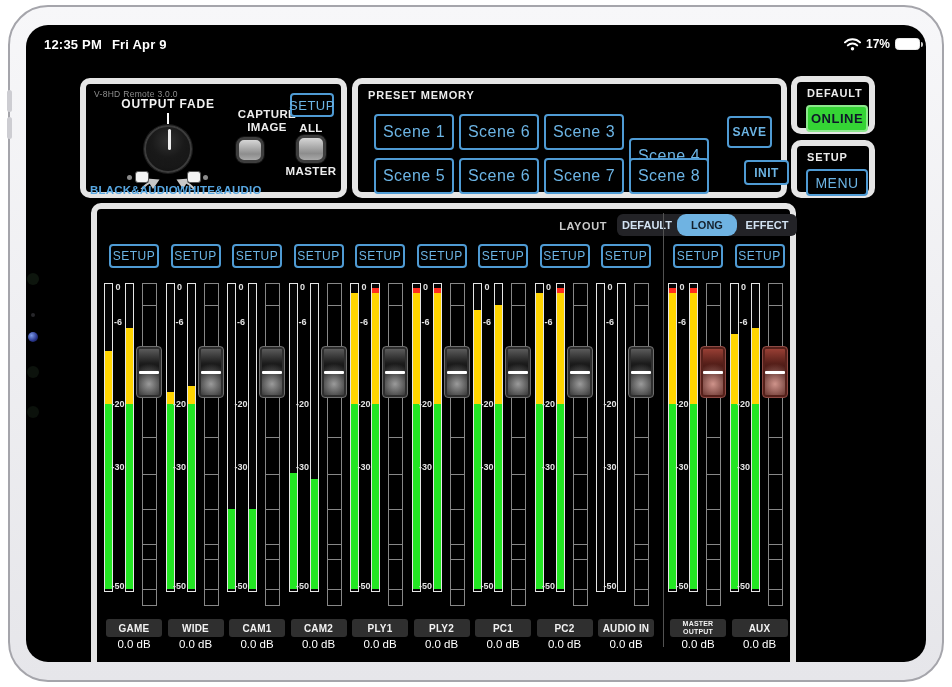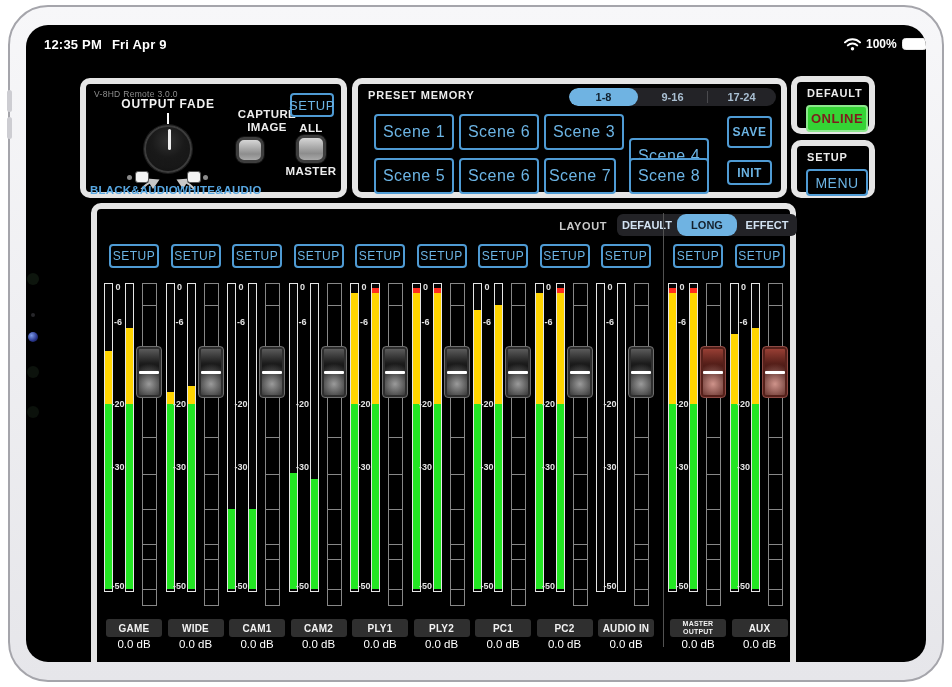--- a/index.html
+++ b/index.html
@@ -51,21 +51,21 @@
   .panel-title{position:absolute;left:10px;top:5px;font-size:11px;font-weight:700;color:#ececec;letter-spacing:.8px;}
   .seg{position:absolute;display:flex;background:#232327;border-radius:9px;overflow:hidden;}
   .seg .tab{flex:1;display:flex;align-items:center;justify-content:center;font-size:11px;font-weight:700;
     color:#a9bfd2;position:relative;}
   .seg .tab.active{background:#6fb3e2;border-radius:9px;color:#11202d;}
   .seg .tab.sep:before{content:"";position:absolute;left:0;top:3px;bottom:3px;width:1px;background:#4a4a4e;}
   .scene-btn{font-size:16px;}
   .small-btn{font-size:12px;font-weight:700;}
 
   
-  .online-btn{position:absolute;background:#35d435;border:2px solid #8ce88c;border-radius:4px;color:#7f1d1d;
+  .online-btn{position:absolute;background:#35d435;border:2px solid #8ce88c;border-radius:4px;color:#0f172a;
     display:flex;align-items:center;justify-content:center;font-size:13px;font-weight:700;letter-spacing:.5px;}
 
   
   .layout-lbl{position:absolute;left:430px;top:11px;width:80px;text-align:right;color:#c9c9c9;
     font-size:11px;font-weight:700;letter-spacing:.6px;}
   .mix-divider{position:absolute;left:566px;top:4px;width:1px;height:434px;background:#525252;}
   .strip{position:absolute;top:0;width:62px;height:444px;}
   .bar{position:absolute;top:74px;width:9px;height:309px;border:1px solid #e6e6e6;background:#040404;}
   .bar .fill{position:absolute;left:0;width:7px;}
   .f-g{background:#23e623;}
@@ -117,21 +117,21 @@
       <div class="statusbar">
         <div class="sb-left">
           <span>12:35 PM</span><span>Fri Apr 9</span>
         </div>
         <div class="sb-right">
           <svg width="17" height="13" viewBox="0 0 17 13">
             <path d="M1 4.4 A10.5 10.5 0 0 1 16 4.4" fill="none" stroke="#fff" stroke-width="2" stroke-linecap="round"></path>
             <path d="M3.8 7.4 A6.6 6.6 0 0 1 13.2 7.4" fill="none" stroke="#fff" stroke-width="2" stroke-linecap="round"></path>
             <circle cx="8.5" cy="10.8" r="1.7" fill="#fff"></circle>
           </svg>
-          <span class="pct">100%</span>
+          <span class="pct">17%</span>
           <span class="batt"></span>
         </div>
       </div>
 
       <div class="panel" style="left:48px;top:50px;width:267px;height:120px;">
         <div class="version">V-8HD Remote 3.0.0</div>
         <div class="fade-title">OUTPUT FADE</div>
         <svg class="knob-svg" width="80" height="80" viewBox="0 0 80 80">
           <path d="M25.2 71.7 A35 35 0 1 0 54.8 71.7" fill="none" stroke="#c8c8c8" stroke-width="2"></path>
           <polygon points="25,80 18.5,69.5 31.5,70.5" fill="#c8c8c8"></polygon>
@@ -153,37 +153,32 @@
         <div class="gray-key" style="left:150px;top:53px;width:28px;height:26px;"></div>
 
         <div class="blue-btn" style="left:204px;top:9px;width:44px;height:24px;font-size:13px;">SETUP</div>
         <div class="mini-lbl" style="left:195px;top:38px;">ALL</div>
         <div class="gray-key" style="left:210px;top:51px;width:30px;height:28px;"></div>
         <div class="mini-lbl" style="left:195px;top:81px;">MASTER</div>
       </div>
 
       <div class="panel" style="left:320px;top:50px;width:435px;height:120px;">
         <div class="panel-title">PRESET MEMORY</div>
-        <div class="seg" style="left:211px;top:4px;width:207px;height:18px;" id="preset-tabs">
-            <div class="tab active">1-8</div>
-            <div class="tab">9-16</div>
-            <div class="tab sep">17-24</div>
-          </div>
         <div id="scene-buttons">
             <div class="blue-btn scene-btn" style="left: 16px; top: 30px; width: 80px; height: 36px;">Scene 1</div>
             <div class="blue-btn scene-btn" style="left: 101px; top: 30px; width: 80px; height: 36px;">Scene 6</div>
             <div class="blue-btn scene-btn" style="left: 186px; top: 30px; width: 80px; height: 36px;">Scene 3</div>
             <div class="blue-btn scene-btn" style="left: 271px; top: 30px; width: 80px; height: 36px; margin-top: 24px;">Scene 4</div>
             <div class="blue-btn scene-btn" style="left: 16px; top: 74px; width: 80px; height: 36px;">Scene 5</div>
             <div class="blue-btn scene-btn" style="left: 101px; top: 74px; width: 80px; height: 36px;">Scene 6</div>
-            <div class="blue-btn scene-btn" style="left: 186px; top: 74px; width: 72px; height: 36px;">Scene 7</div>
+            <div class="blue-btn scene-btn" style="left: 186px; top: 74px; width: 80px; height: 36px;">Scene 7</div>
             <div class="blue-btn scene-btn" style="left: 271px; top: 74px; width: 80px; height: 36px;">Scene 8</div>
           </div>
         <div class="blue-btn small-btn" style="left:369px;top:32px;width:45px;height:32px;">SAVE</div>
-        <div class="blue-btn small-btn" style="left:369px;top:76px;width:45px;height:25px;">INIT</div>
+        <div class="blue-btn small-btn" style="left:386px;top:76px;width:45px;height:25px;">INIT</div>
       </div>
 
       <div class="panel" style="left:759px;top:48px;width:84px;height:58px;">
         <div class="panel-title">DEFAULT</div>
         <div class="online-btn" style="left:9px;top:23px;width:62px;height:27px;">ONLINE</div>
       </div>
 
       <div class="panel" style="left:759px;top:112px;width:84px;height:58px;">
         <div class="panel-title">SETUP</div>
         <div class="blue-btn" style="left:9px;top:23px;width:62px;height:27px;font-size:14px;">MENU</div>

